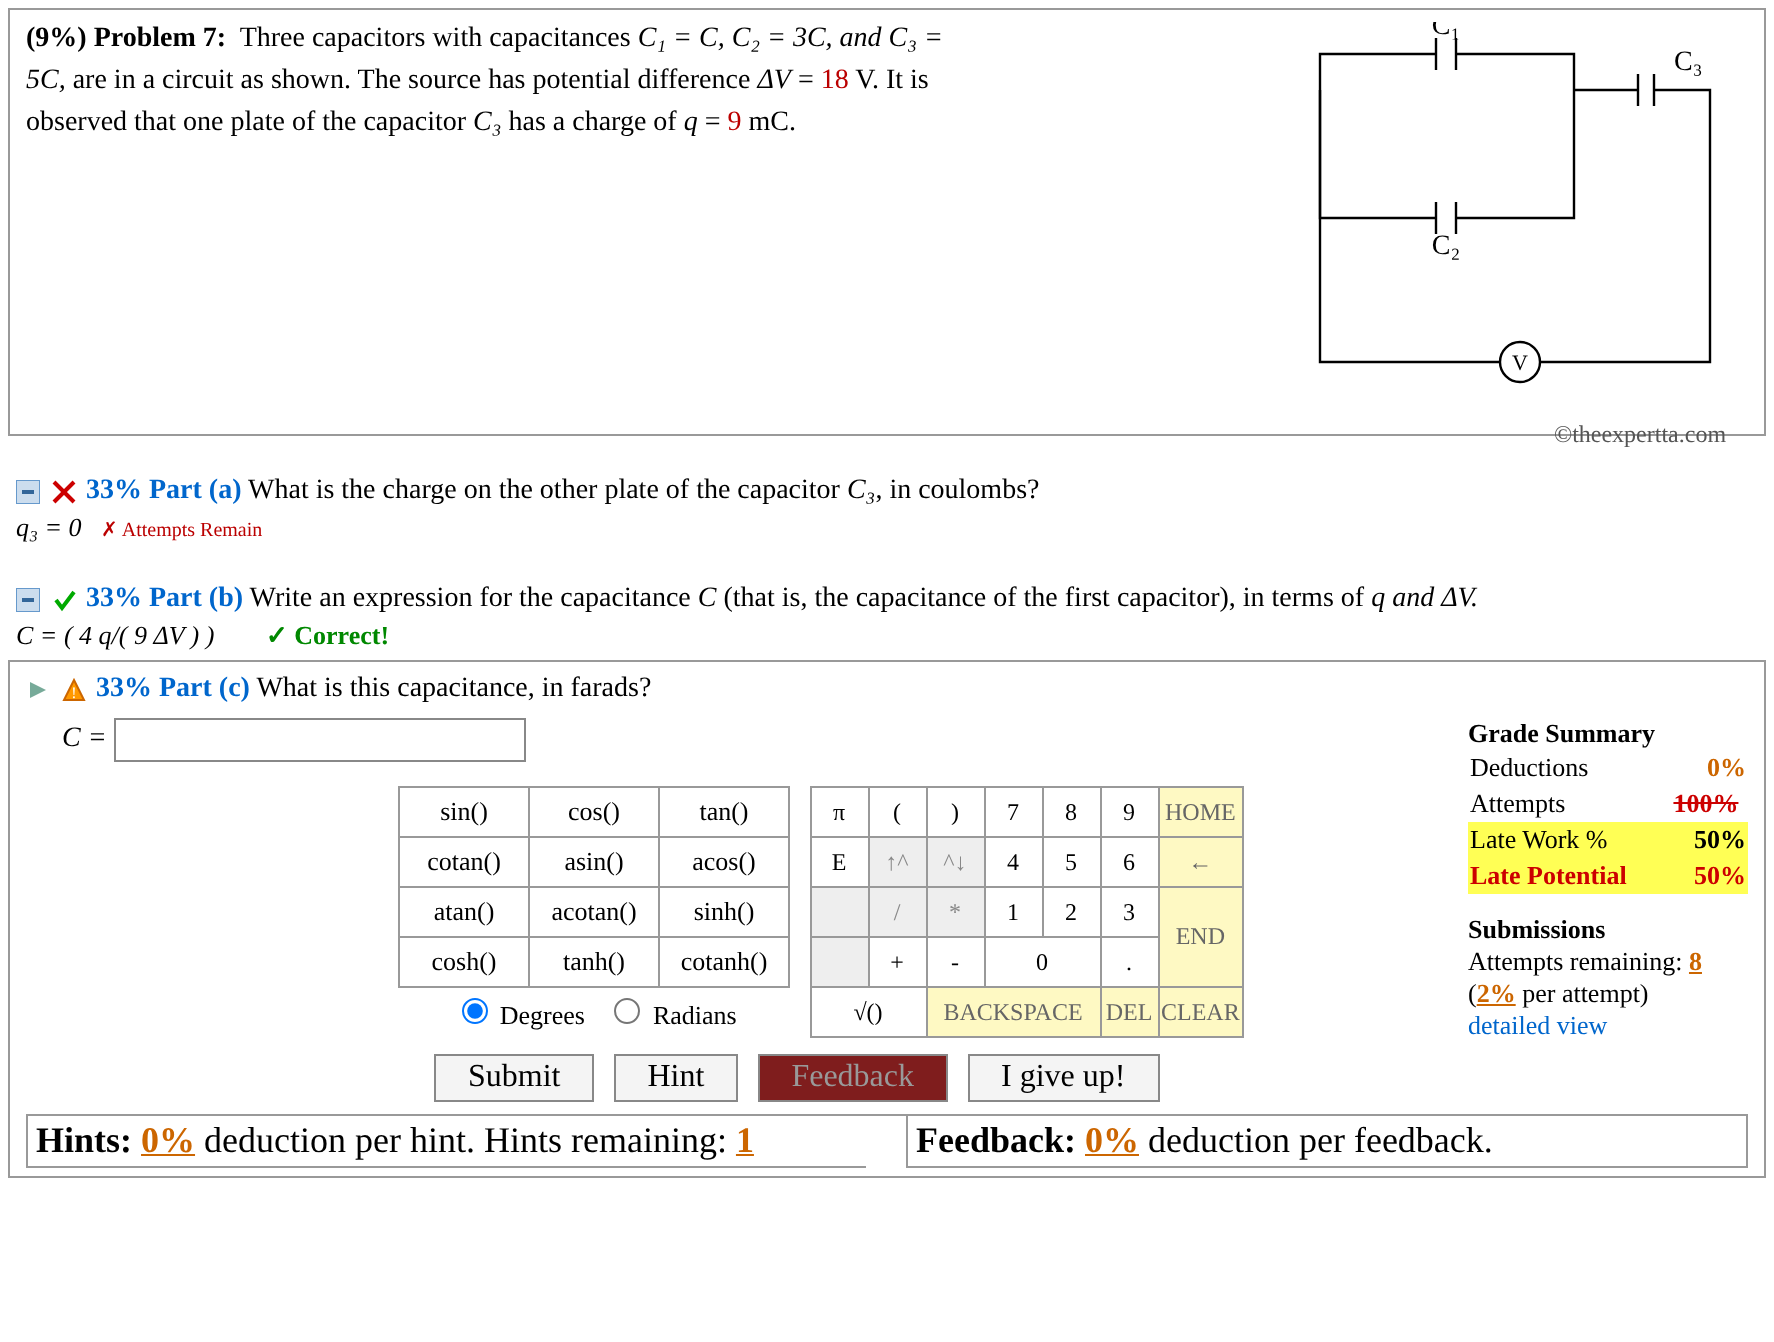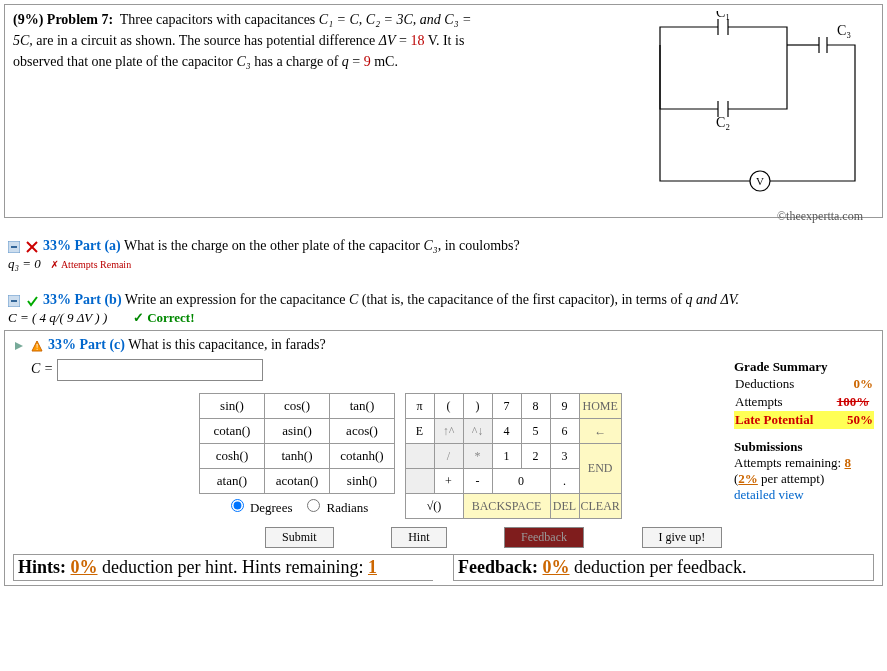--- a/index.html
+++ b/index.html
@@ -74,24 +74,23 @@
   td.light-gray { background: #eee; color: #888; }
   .mode-row td { border: none !important; background: none !important; }
   .mode-row { font-size: 13px; }
 
   .action-row { margin-top: 8px; text-align:left; margin-left: 204px;}
   .action-btn {
     display: inline-block;
     border: 1px solid #888;
     padding: 2px 16px;
     margin-right: 6px;
-    font-size: 12px;
+    font-size: 16px;
     background: #f4f4f4;
     cursor: pointer;
-    margin-left: 48px;
   }
   .action-btn.disabled { color: #999; background: #7f1d1d; cursor: default; }
 
   .grade-box {
     position: absolute;
     right: 8px; top: 28px;
     width: 140px;
     font-size: 13px;
   }
   .grade-box .title { font-weight: bold; }
@@ -219,20 +218,24 @@
       <tbody>
           <tr>
             <td>Deductions</td>
             <td style="text-align:right" class="orange">0%</td>
           </tr>
       <tr>
             <td>Attempts</td>
             <td style="text-align:center" class="red2 strike">100%</td>
           </tr>
       <tr class="hl">
+            <td>Late Work %</td>
+            <td style="text-align:right;font-weight:bold">50%</td>
+          </tr>
+      <tr class="hl">
             <td class="red2">Late Potential</td>
             <td style="text-align:right" class="red2">50%</td>
           </tr>
     </tbody>
       </table>
     <div style="height:10px"></div>
     <div class="title">Submissions</div>
     <div><span>Attempts remaining:</span> <span class="und orange">8</span></div>
     <div>(<span class="und orange">2%</span> per attempt)</div>
     <div class="blue-link">detailed view</div>
@@ -245,28 +248,28 @@
             <td>sin()</td>
             <td>cos()</td>
             <td>tan()</td>
           </tr>
       <tr>
             <td>cotan()</td>
             <td>asin()</td>
             <td>acos()</td>
           </tr>
       <tr>
+            <td>atan()</td>
+            <td>acotan()</td>
+            <td>sinh()</td>
+          </tr>
+      <tr>
             <td>cosh()</td>
             <td>tanh()</td>
             <td>cotanh()</td>
-          </tr>
-      <tr>
-            <td>atan()</td>
-            <td>acotan()</td>
-            <td>sinh()</td>
           </tr>
       <tr class="mode-row">
             <td colspan="3" style="text-align:center">
         <label><input type="radio" name="m" checked="" style=""> <span>Degrees</span></label>
         &nbsp;
         <label><input type="radio" name="m" style=""> <span>Radians</span></label>
       </td>
           </tr>
     </tbody></table>
 

